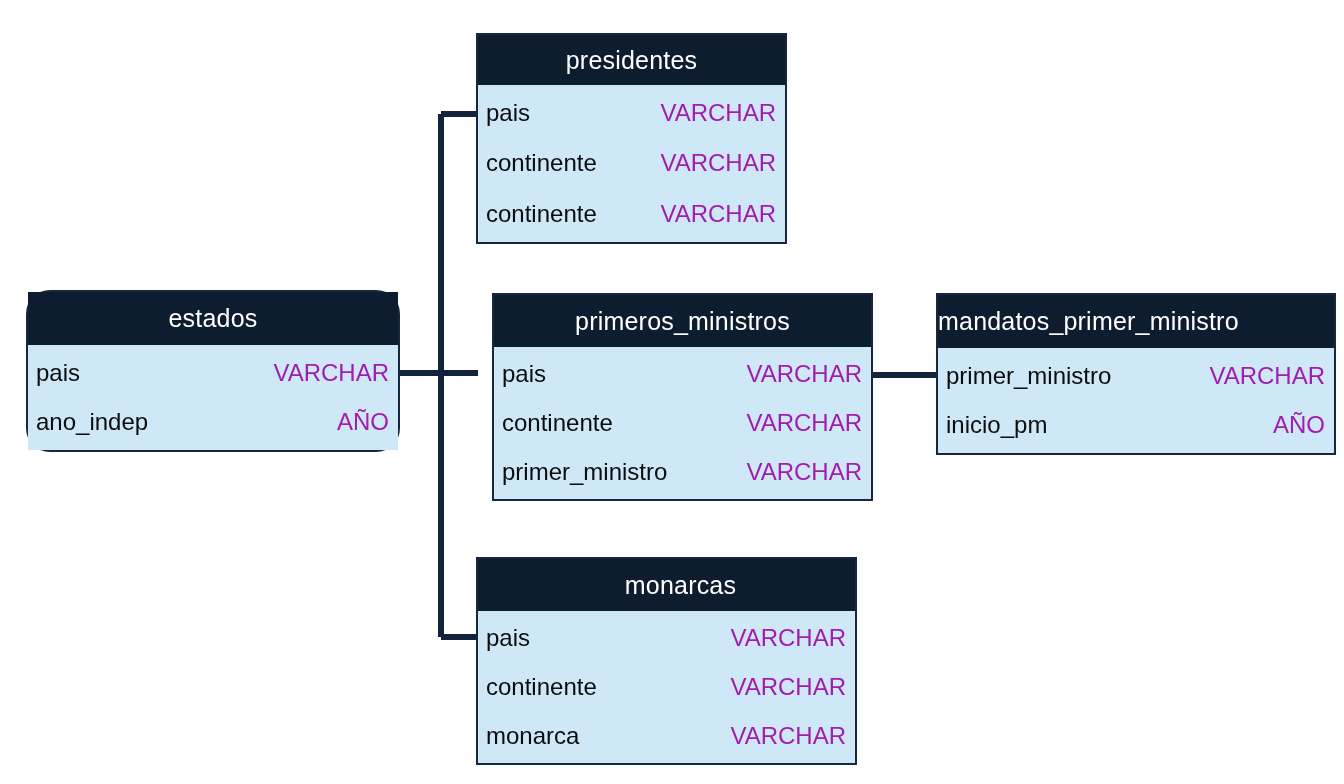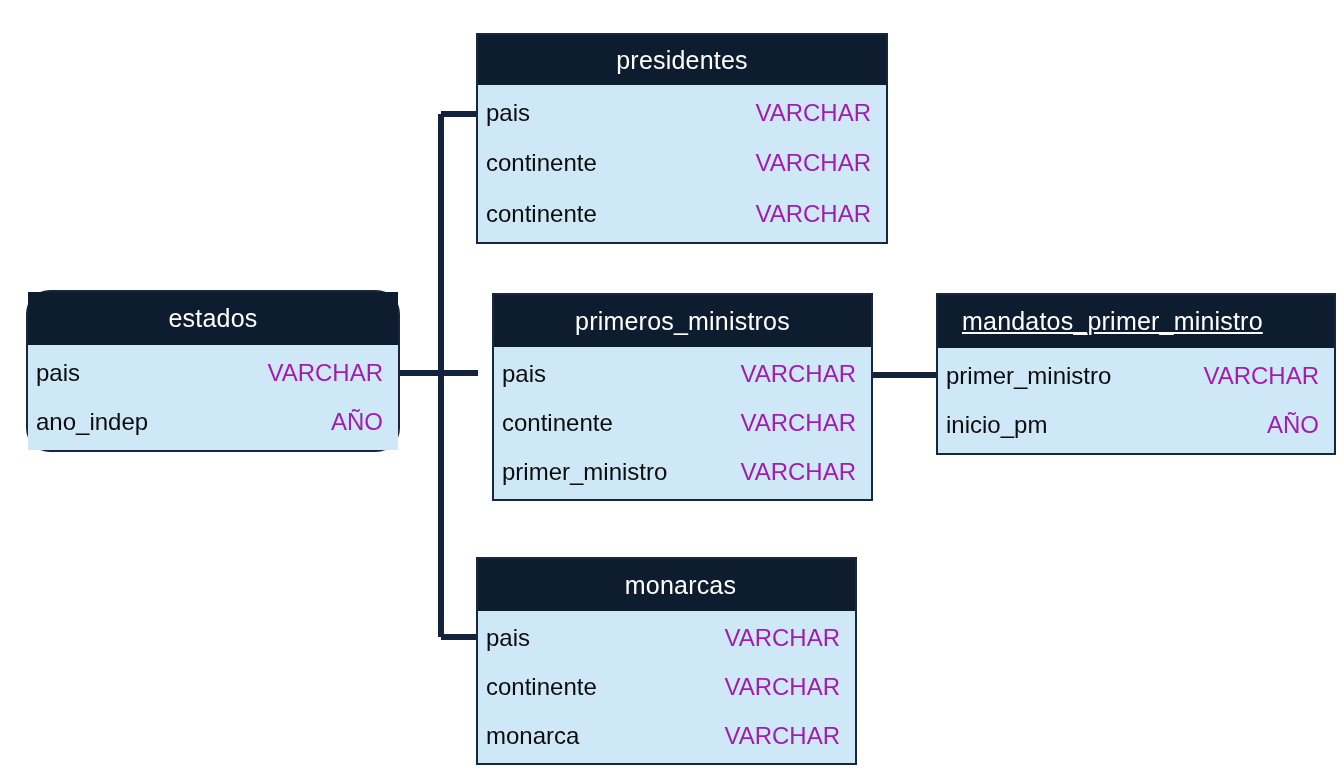--- a/index.html
+++ b/index.html
@@ -66,52 +66,52 @@
     display: flex;
     flex-direction: column;
     justify-content: space-around;
     padding: 3px 0;
   }
   .field-row {
     box-sizing: border-box;
     display: flex;
     align-items: center;
     justify-content: space-between;
-    padding: 0 15px 0 8px;
+    padding: 0 9px 0 8px;
     white-space: nowrap;
   }
   .field-name {
     color: #0c0c0c;
     font-size: 24px;
     line-height: 1;
   }
   .field-type {
     color: #a21caf;
     font-size: 24px;
     line-height: 1;
     margin-left: 14px;
   }
 
   
-  #tbl-presidentes          { left: 476px; top: 33px;  width: 412px; height: 211px; }
+  #tbl-presidentes          { left: 476px; top: 33px;  width: 311px; height: 211px; }
   #tbl-presidentes .table-header { height: 50px; }
   #tbl-presidentes .table-body   { height: 157px; }
 
   #tbl-estados              { left: 26px;  top: 290px; width: 374px; height: 162px; border-radius: 24px; }
   #tbl-estados .table-header     { height: 53px; }
   #tbl-estados .table-body       { height: 105px; }
 
   #tbl-primeros             { left: 492px; top: 293px; width: 381px; height: 208px; }
   #tbl-primeros .table-header    { height: 52px; }
   #tbl-primeros .table-body      { height: 152px; }
 
   #tbl-mandatos             { left: 936px; top: 293px; width: 400px; height: 162px; }
   #tbl-mandatos .table-header    { height: 53px; }
   #tbl-mandatos .table-body      { height: 105px; }
-  #tbl-mandatos .table-header    { justify-content: flex-start; padding-left: 24px; text-decoration: underline; }
+  #tbl-mandatos .table-header    { justify-content: flex-start; padding-left: 0; }
 
   #tbl-monarcas             { left: 476px; top: 557px; width: 381px; height: 208px; }
   #tbl-monarcas .table-header    { height: 52px; padding-left: 28px; }
   #tbl-monarcas .table-body      { height: 152px; }
 </style>
 </head>
 <body>
 
 <div id="canvas">
 

